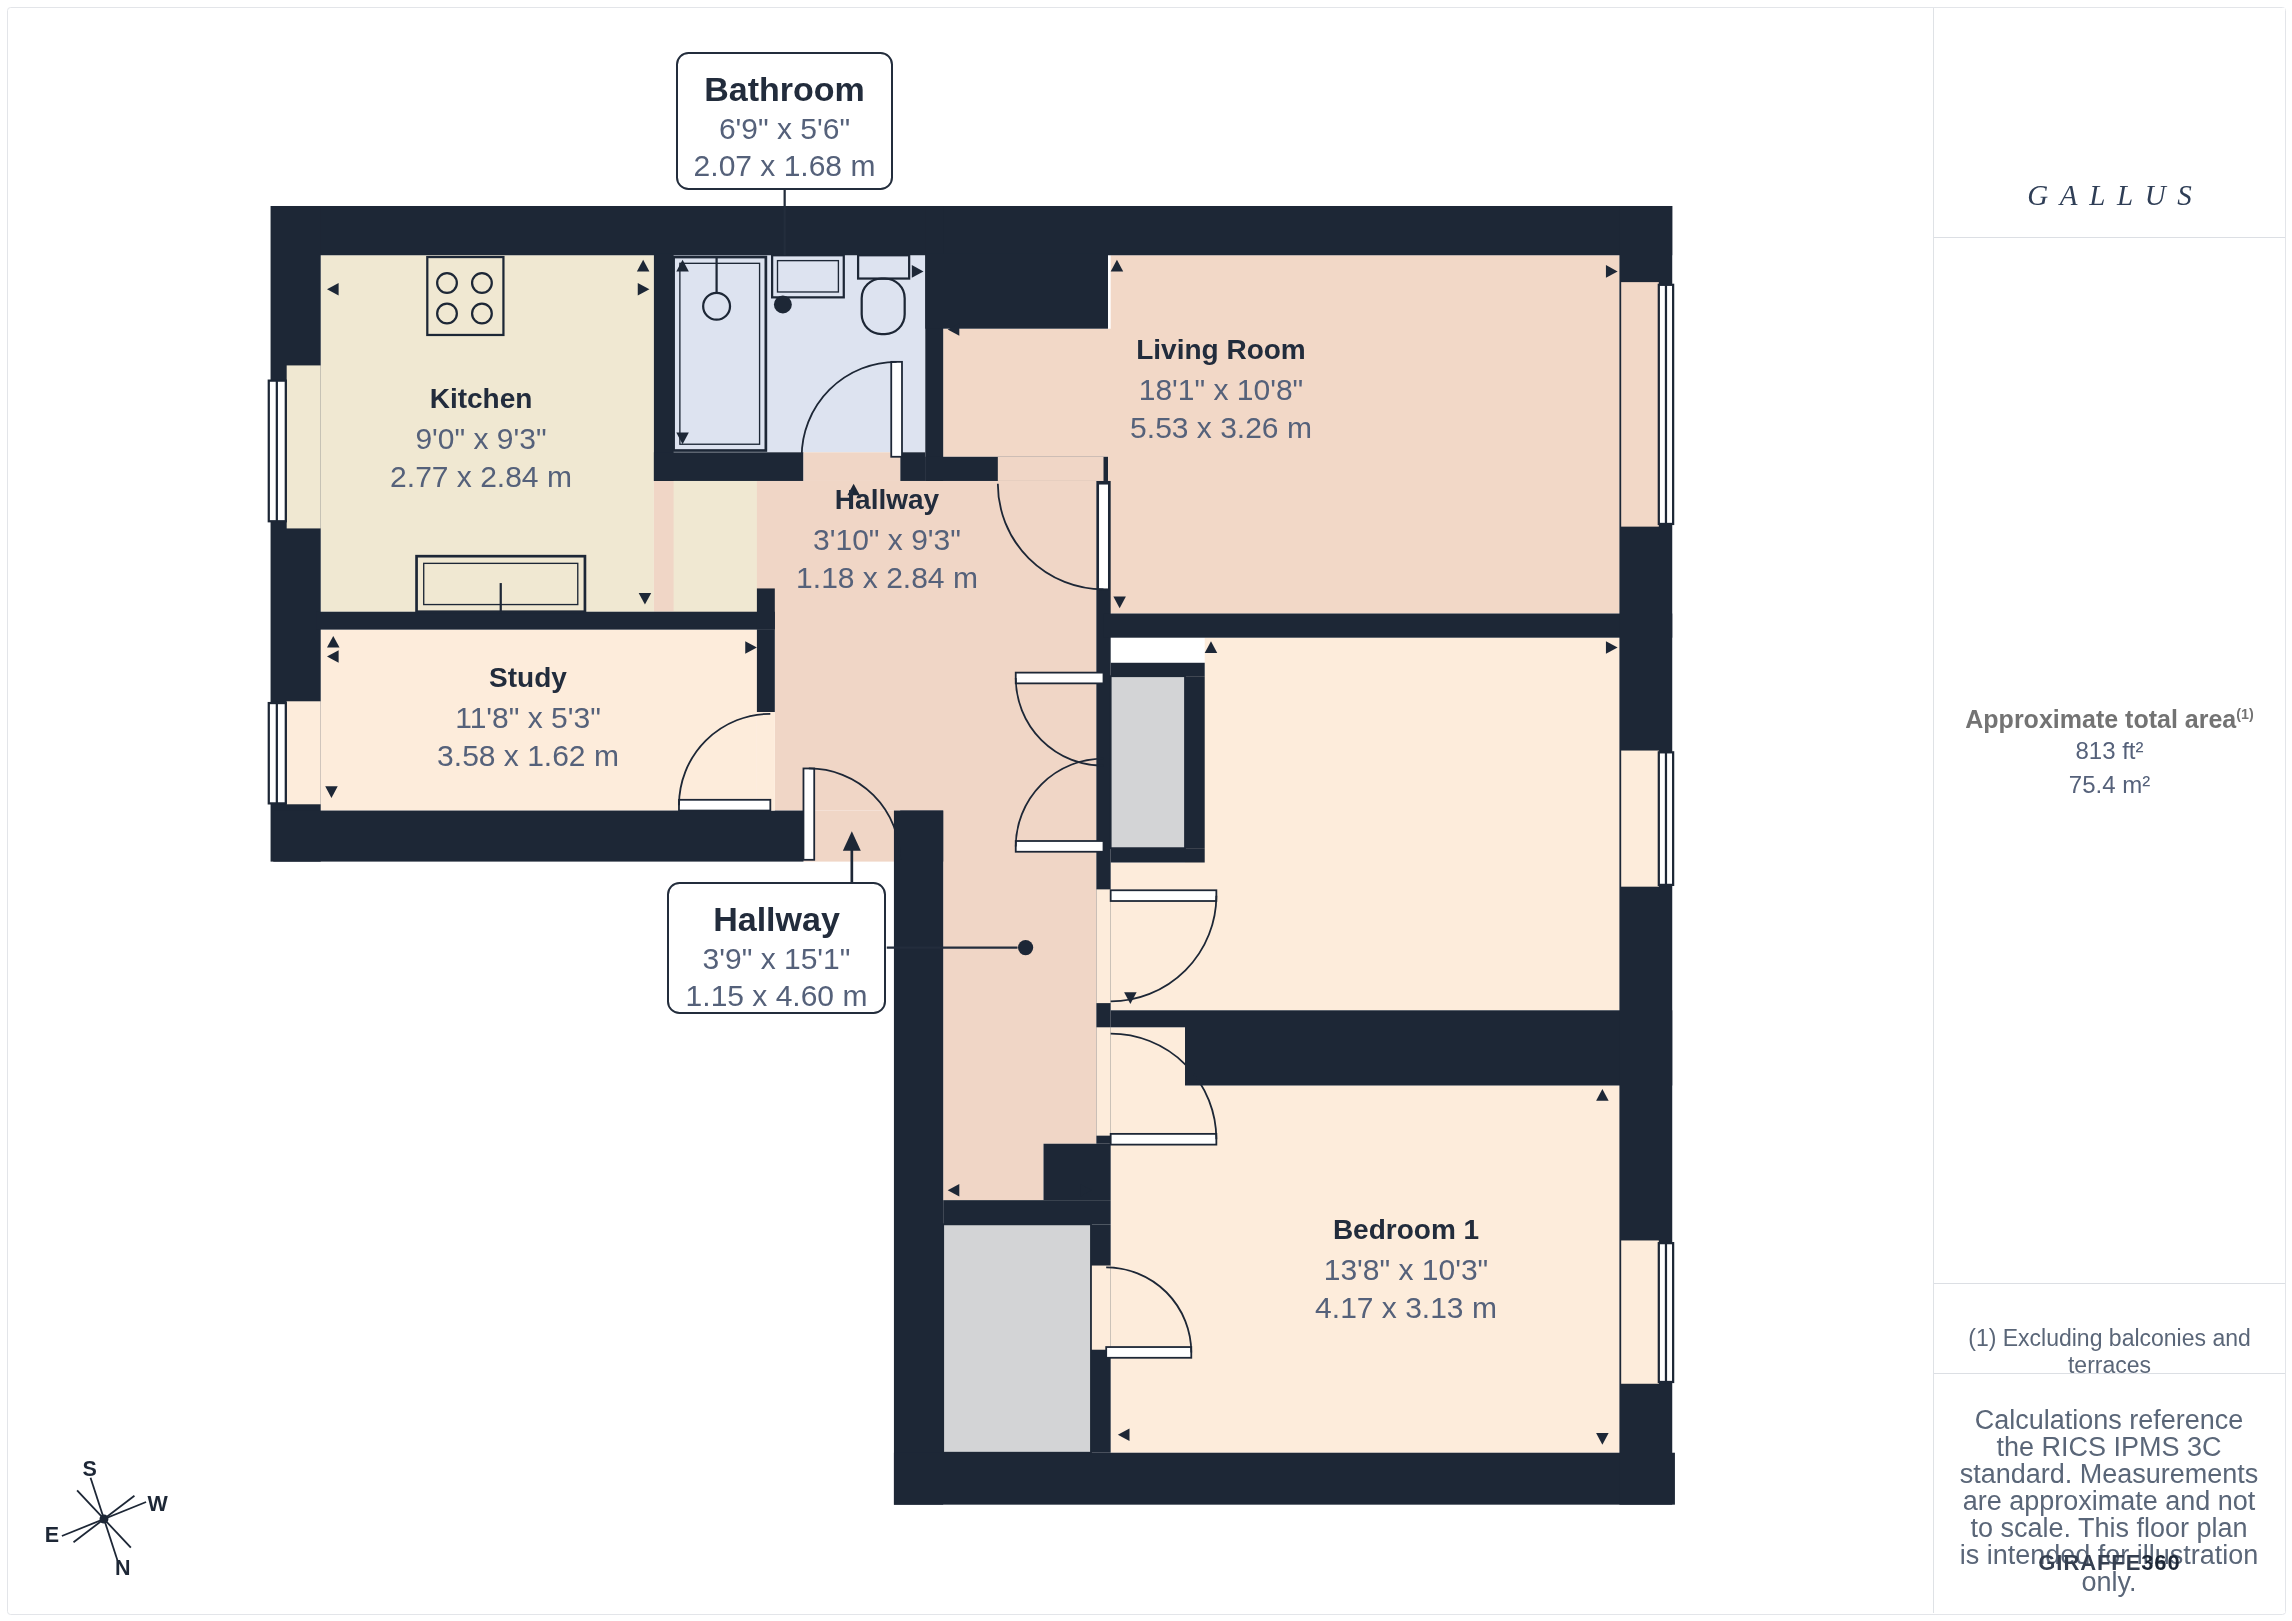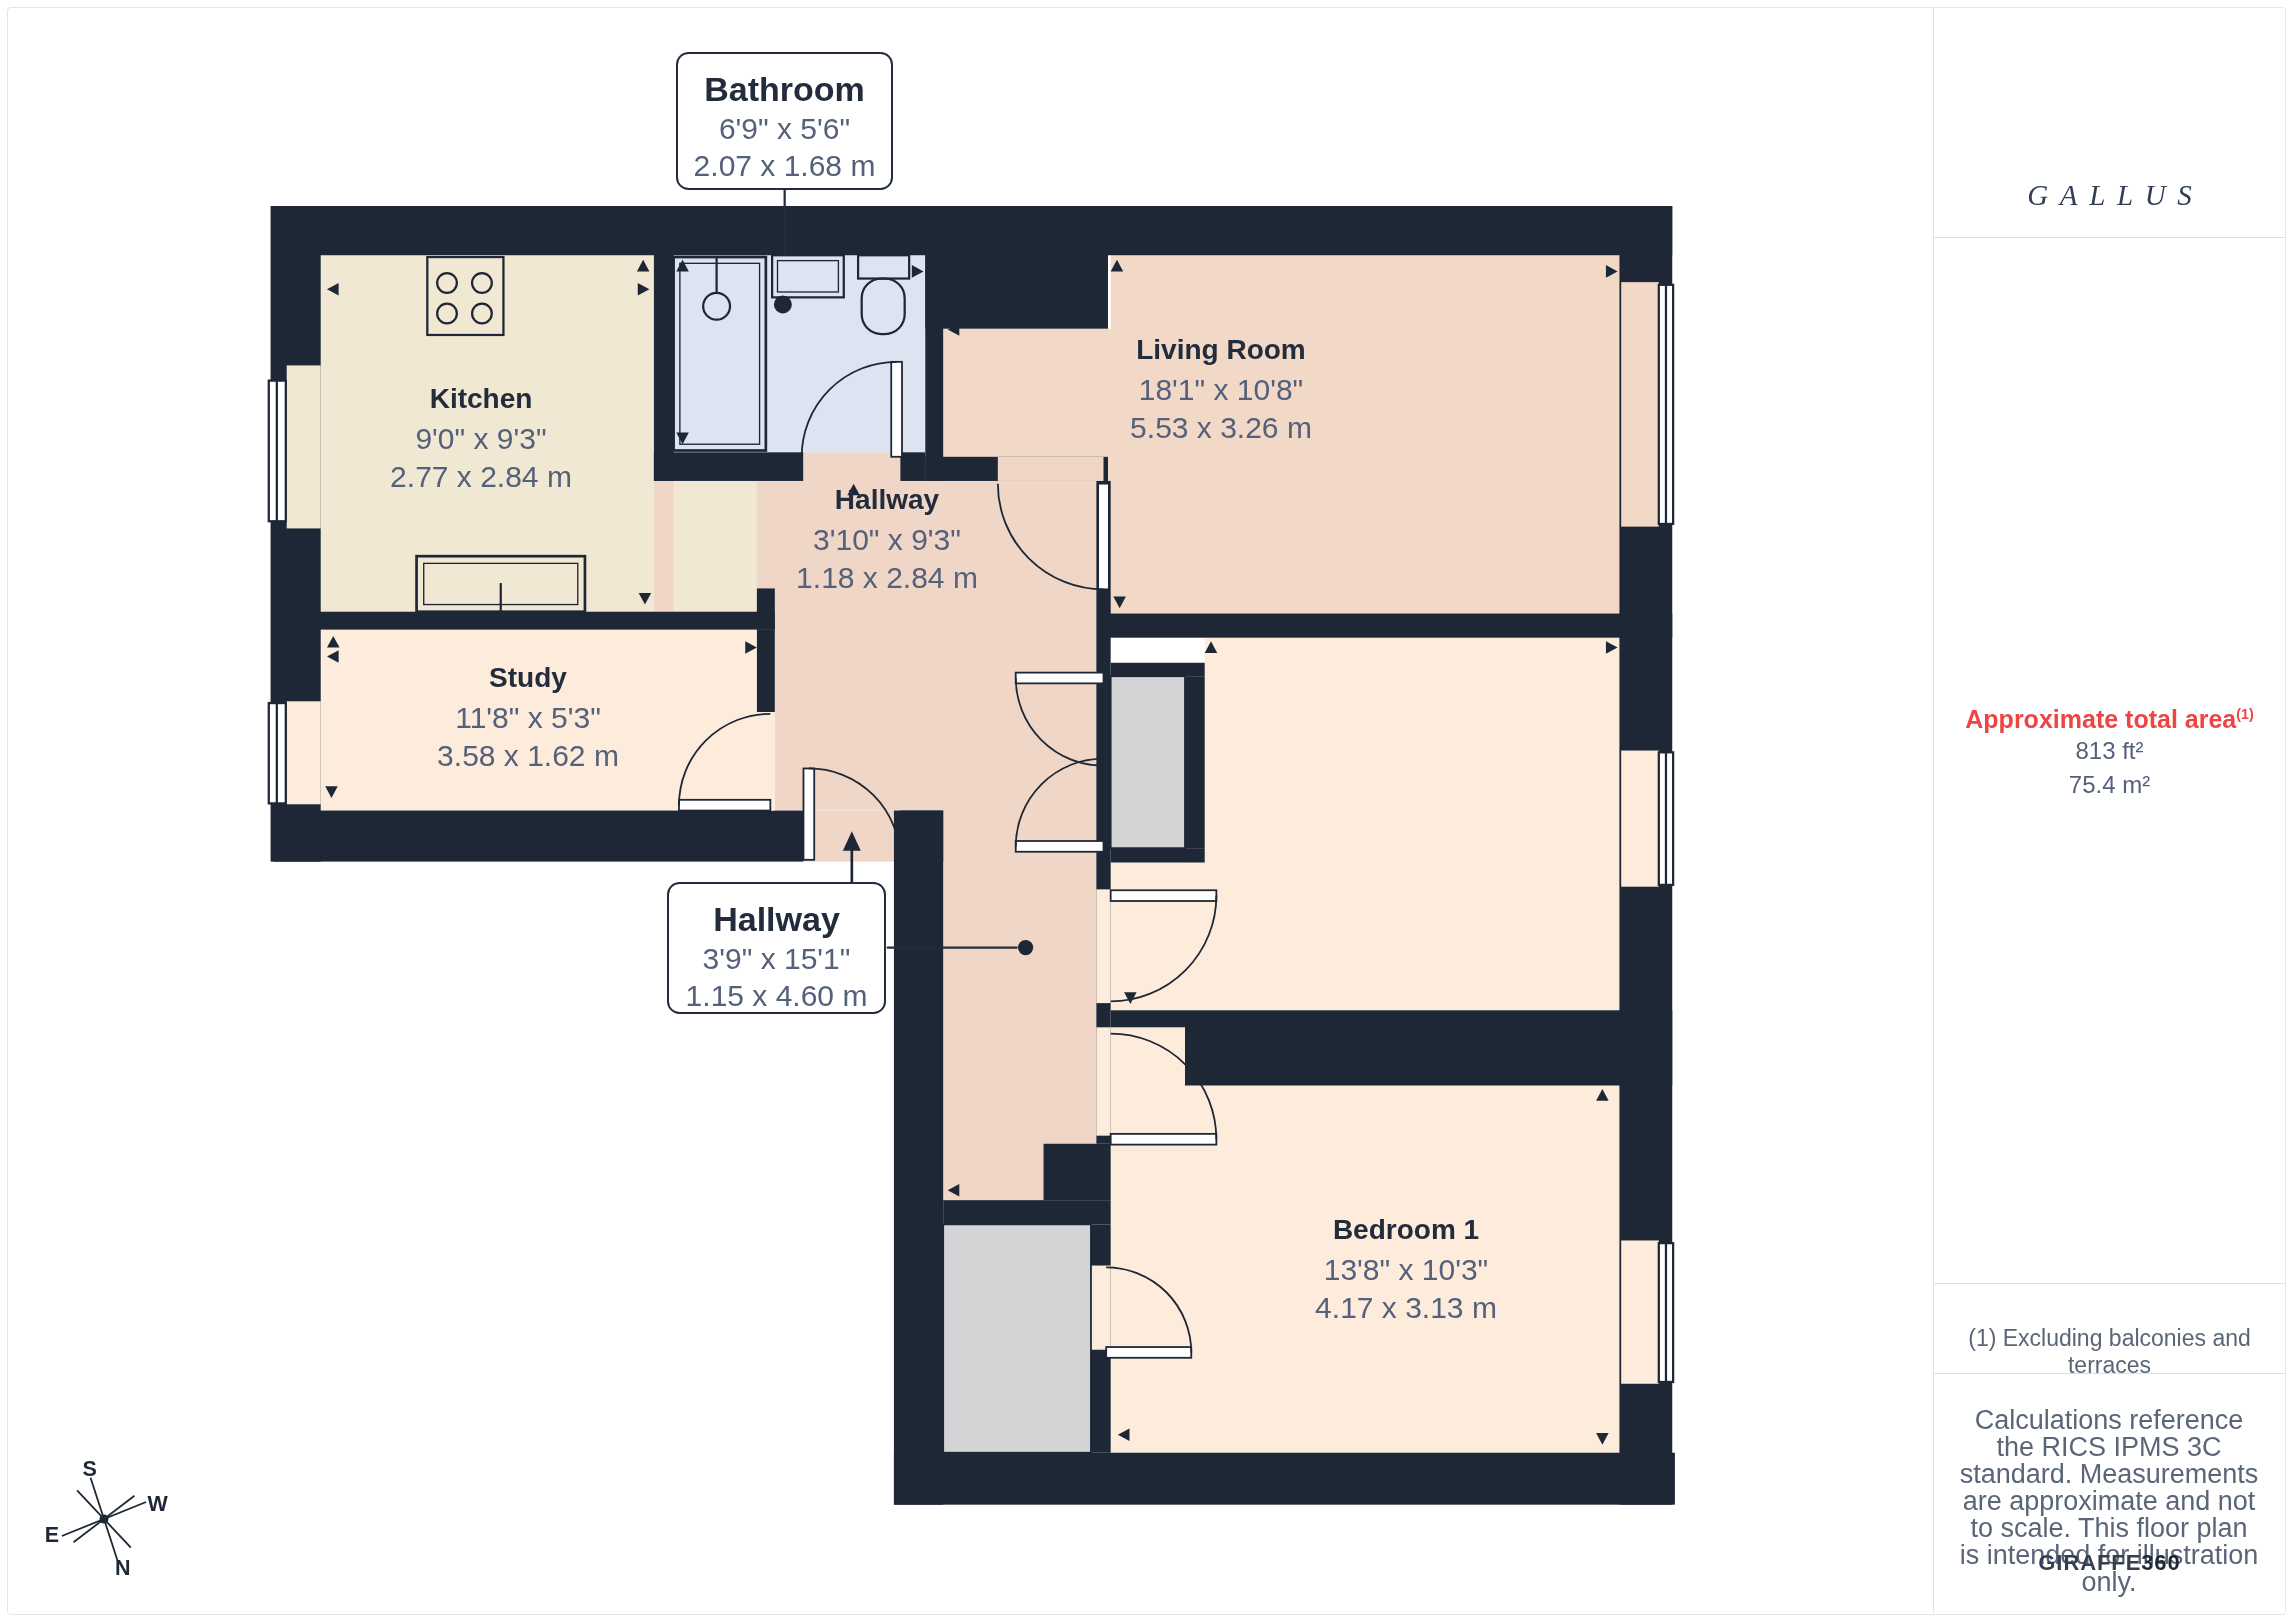--- a/index.html
+++ b/index.html
@@ -20,21 +20,21 @@
   .callout .d{font-size:30px;color:#55617a;line-height:37px;}
 
   
   .sidebar{position:absolute;left:1933px;top:8px;width:351px;height:1605px;
            border-left:0.9px solid #dfe2e6;background:#fff;}
   .sb-divider{position:absolute;left:0;width:100%;height:0.9px;background:#dcdfe4;}
   .logo-wrap{position:absolute;top:27px;left:0;width:100%;text-align:center;}
   .logo-brand{margin-top:1.8px;font-family:"Liberation Serif",serif;font-size:29px;color:#2f3e56;
               letter-spacing:11.6px;padding-left:11.6px;font-style:italic;}
   .area-block{position:absolute;top:691px;left:0;width:100%;text-align:center;}
-  .area-title{font-size:25px;font-weight:bold;color:#ef4444;line-height:30px;}
+  .area-title{font-size:25px;font-weight:bold;color:#737373;line-height:30px;}
   .area-title sup{font-size:14.3px;}
   .area-val{font-size:24px;color:#55617a;line-height:34px;}
   .footnote{position:absolute;top:1317px;left:0;width:100%;text-align:center;
             font-size:23px;color:#5a6678;}
   .disclaimer{position:absolute;top:1399px;left:23px;width:304px;text-align:center;
               font-size:27px;color:#5a6678;line-height:27px;}
   .credit{position:absolute;top:1542px;left:0;width:100%;text-align:center;
           font-size:22px;color:#353f50;letter-spacing:0.9px;font-weight:bold;}
   .credit b{color:#1d2736;}
 </style>

